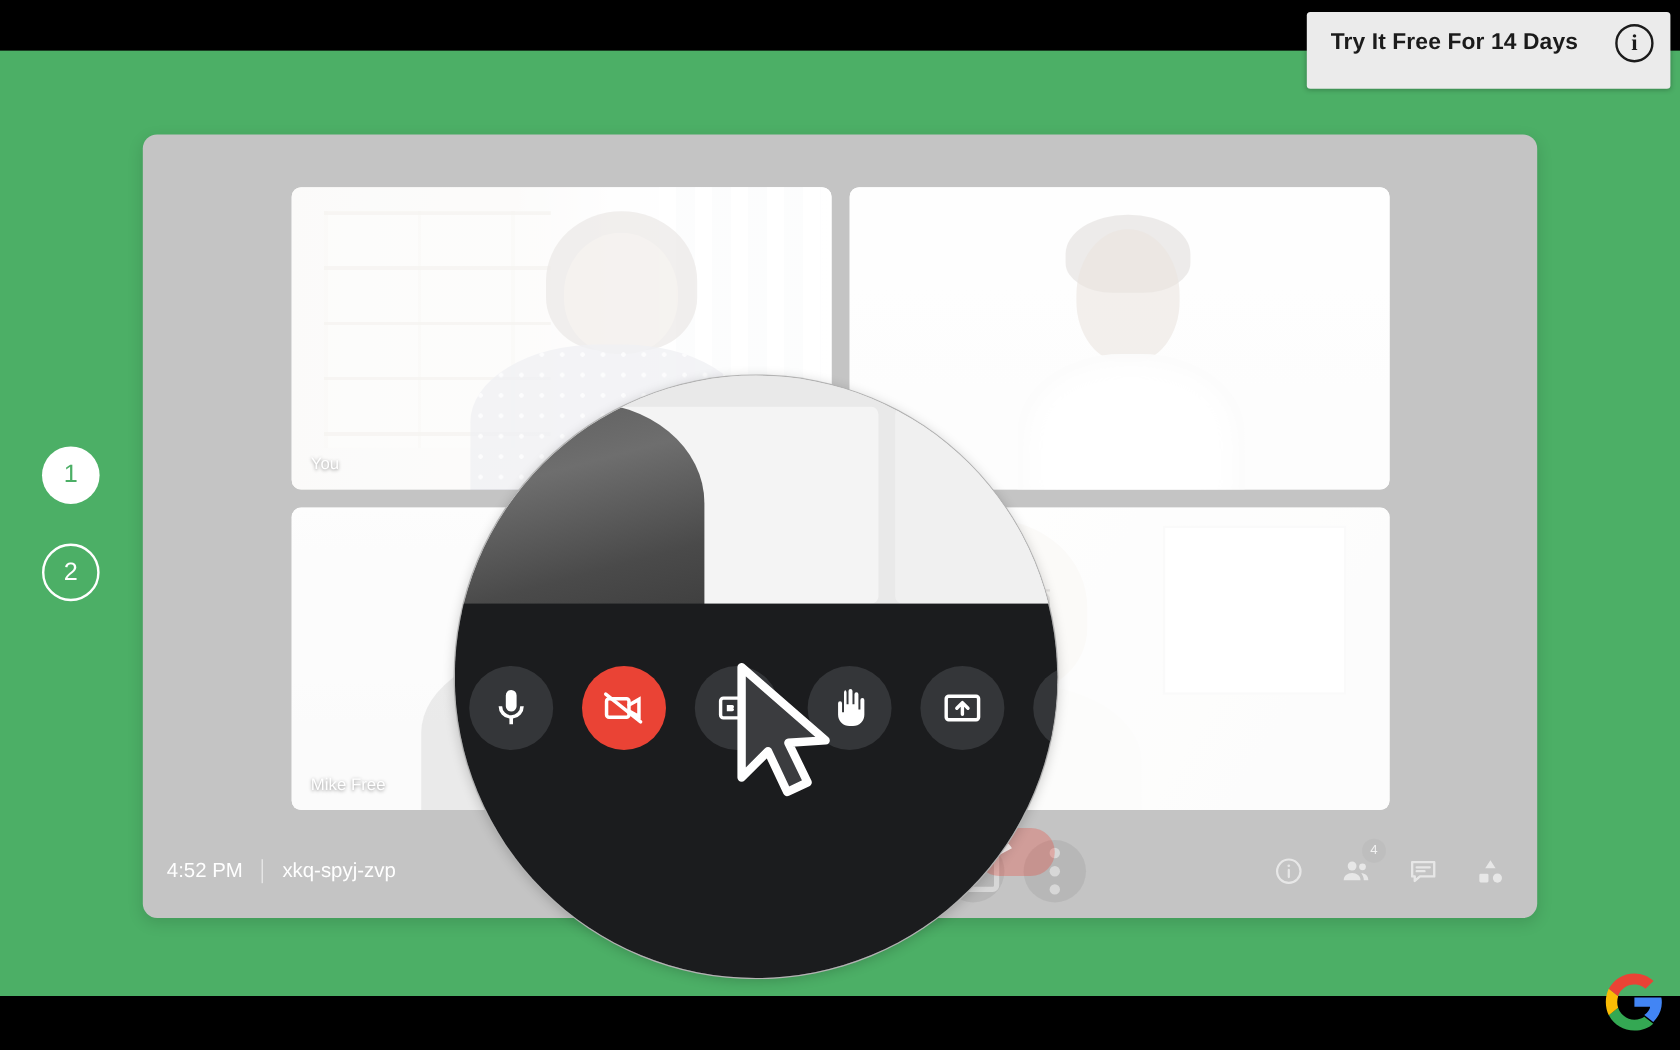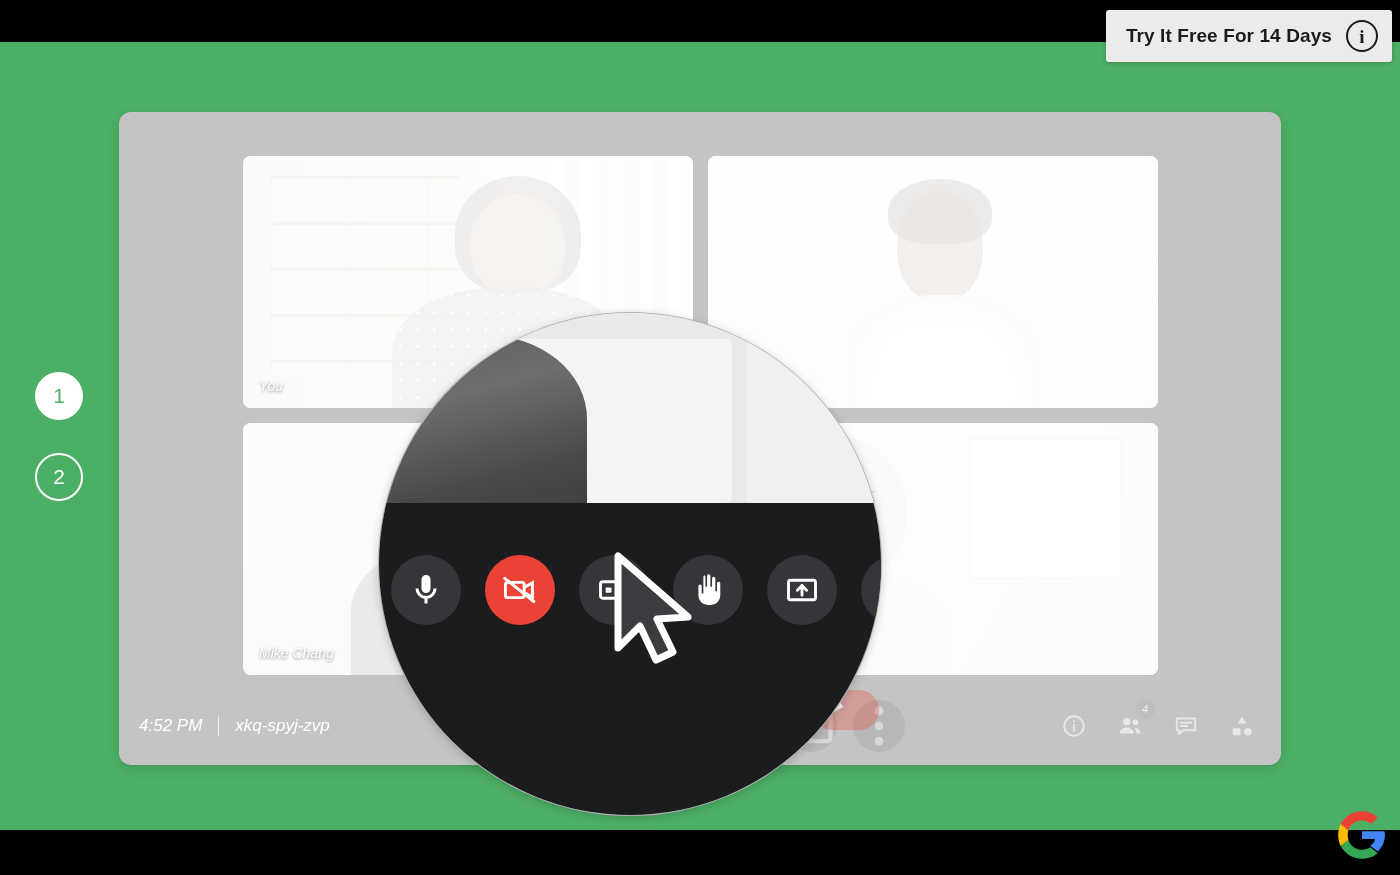--- a/index.html
+++ b/index.html
@@ -21,23 +21,23 @@
   }
   .letterbox {
     position:absolute; left:0; width:1400px; background:#000;
   }
   .letterbox.top { top:0; height:42px; }
   .letterbox.bottom { top:830px; height:45px; }
 
   
   .promo-banner {
     position:absolute; right:8px; top:10px;
-    display:flex; align-items:center; gap:14px;
+    display:flex; align-items:center; gap:31px;
     background:#ebebeb; color:#1b1b1b;
-    padding:10px 14px 10px 20px;
+    padding:10px 14px 22px 20px;
     border-radius:3px;
     box-shadow:0 1px 4px rgba(0,0,0,.25);
     z-index:40;
   }
   .promo-banner .promo-text {
     font-size:19px; font-weight:bold; letter-spacing:.1px; white-space:nowrap;
   }
   .info-circle {
     width:32px; height:32px; border-radius:50%;
     border:2.2px solid #1b1b1b;
@@ -59,21 +59,20 @@
   .step-marker.active { background:#ffffff; color:#4caf66; }
   .step-marker.inactive { background:transparent; color:#ffffff; border:2px solid #ffffff; }
 
   
   .meet-card {
     position:absolute; left:119px; top:112px; width:1162px; height:653px;
     background:#c4c4c4;
     border-radius:12px;
     box-shadow:0 4px 12px rgba(0,0,0,.13);
     overflow:hidden;
-    font-style:italic;
   }
   .tile-grid {
     position:absolute; left:124px; top:44px;
     width:915px; height:520px;
     display:grid; grid-template-columns:450px 450px; grid-template-rows:252px 252px;
     gap:15px;
   }
   .video-tile {
     position:relative; border-radius:8px; overflow:hidden;
     background:#fafafa;
@@ -309,21 +308,21 @@
         <div class="tile-name"></div>
       </div>
 
       <div class="video-tile t3">
         <div class="photo">
           <div class="bg"></div>
           <div class="head"></div>
           <div class="body"></div>
         </div>
         <div class="tile-veil"></div>
-        <div class="tile-name">Mike Chang</div>
+        <div class="tile-name">Mike Free</div>
       </div>
 
       <div class="video-tile t4">
         <div class="photo">
           <div class="bg"></div>
           <div class="board"></div>
           <div class="hair"></div>
           <div class="head"></div>
           <div class="glasses"></div>
           <div class="body"></div>

